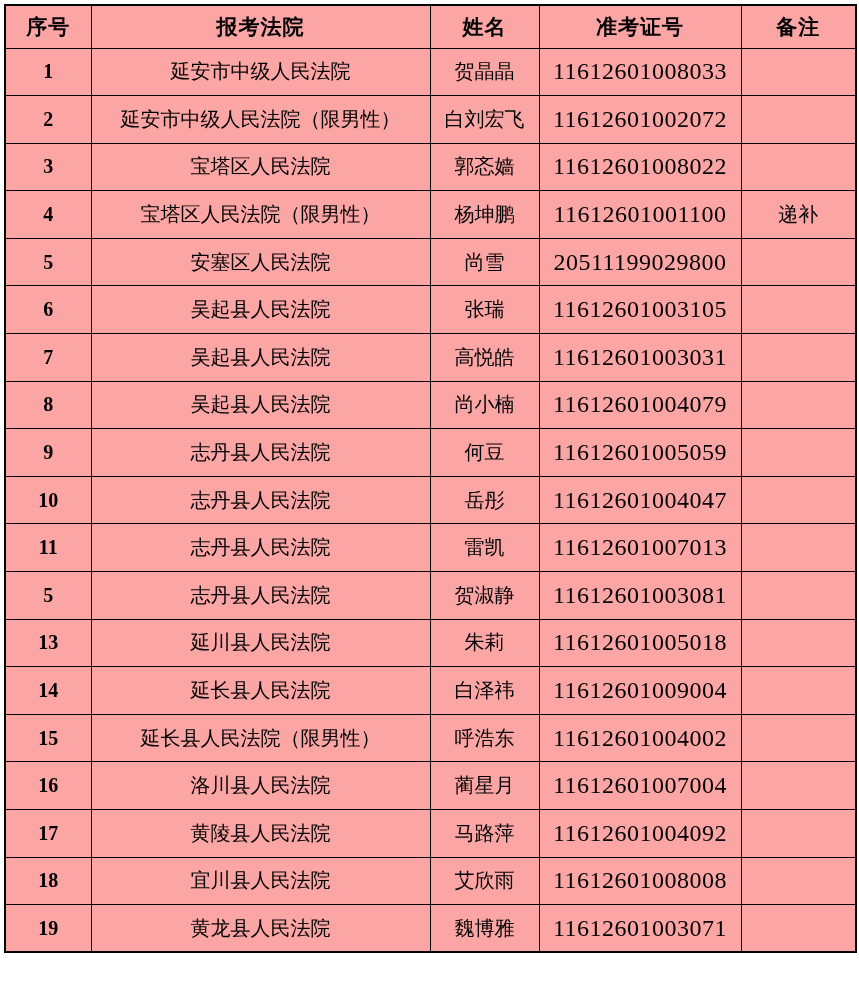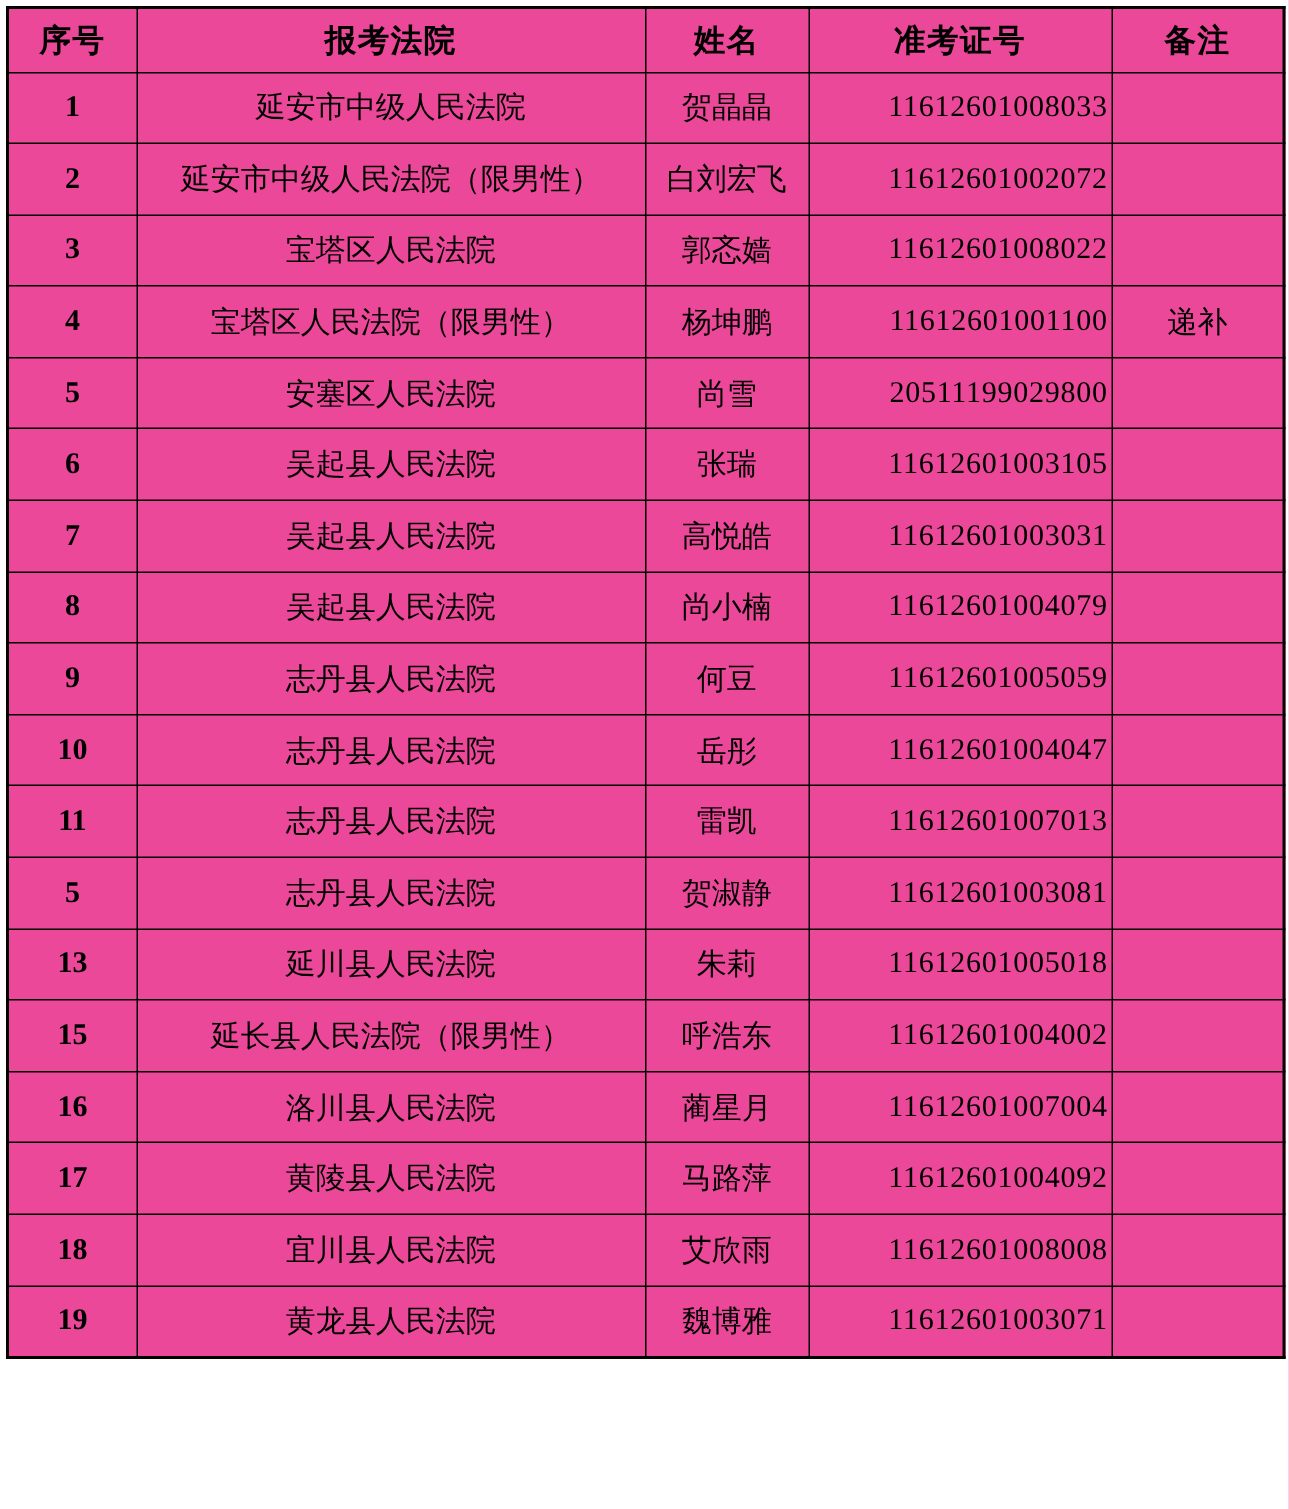--- a/index.html
+++ b/index.html
@@ -12,21 +12,21 @@
     height: 1006px;
     overflow: hidden;
     font-family: "Liberation Serif", "DejaVu Serif", serif;
     color: #000000;
   }
   table.roster {
     border-collapse: collapse;
     table-layout: fixed;
     margin: 4px 0 0 4px;
     width: 851px;
-    background: #ec4899;
+    background: #fca5a5;
   }
   table.roster, table.roster th, table.roster td {
     border: 1px solid #000000;
   }
   table.roster {
     border-width: 2px;
   }
   col.c-no     { width: 86px; }
   col.c-court  { width: 339px; }
   col.c-name   { width: 109px; }
@@ -48,23 +48,22 @@
   }
   td {
     font-size: 20px;
     font-weight: normal;
   }
   td.cell-no {
     font-weight: bold;
     font-size: 20px;
   }
   td.cell-ticket {
-    font-size: 20px;
+    font-size: 24px;
     letter-spacing: 0.5px;
-    text-align: right;
   }
 </style>
 </head>
 <body>
 
 <table class="roster">
   <colgroup>
     <col class="c-no">
     <col class="c-court">
     <col class="c-name">
@@ -166,20 +165,27 @@
         <td class="cell-remark"></td>
       </tr>
       <tr>
         <td class="cell-no">13</td>
         <td class="cell-court">延川县人民法院</td>
         <td class="cell-name">朱莉</td>
         <td class="cell-ticket">11612601005018</td>
         <td class="cell-remark"></td>
       </tr>
       <tr>
+        <td class="cell-no">14</td>
+        <td class="cell-court">延长县人民法院</td>
+        <td class="cell-name">白泽祎</td>
+        <td class="cell-ticket">11612601009004</td>
+        <td class="cell-remark"></td>
+      </tr>
+      <tr>
         <td class="cell-no">15</td>
         <td class="cell-court">延长县人民法院（限男性）</td>
         <td class="cell-name">呼浩东</td>
         <td class="cell-ticket">11612601004002</td>
         <td class="cell-remark"></td>
       </tr>
       <tr>
         <td class="cell-no">16</td>
         <td class="cell-court">洛川县人民法院</td>
         <td class="cell-name">蔺星月</td>

